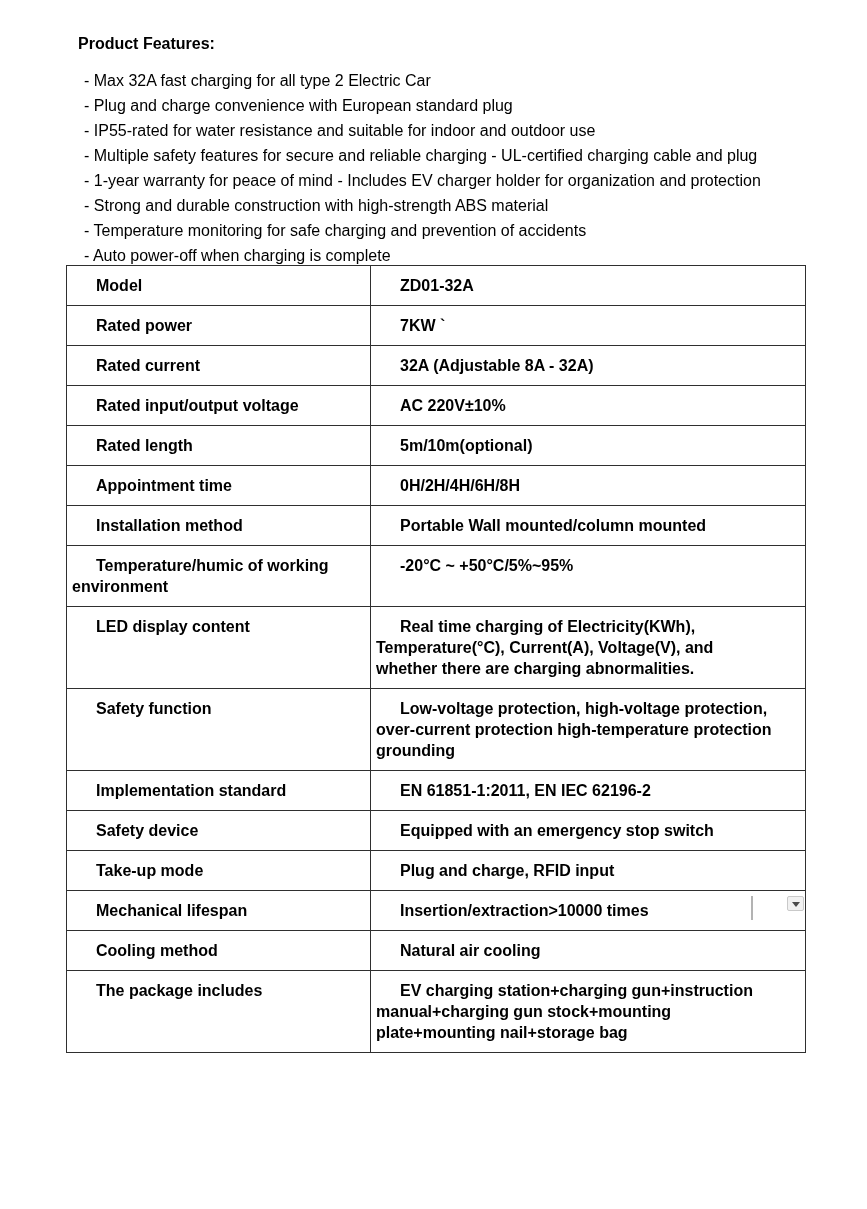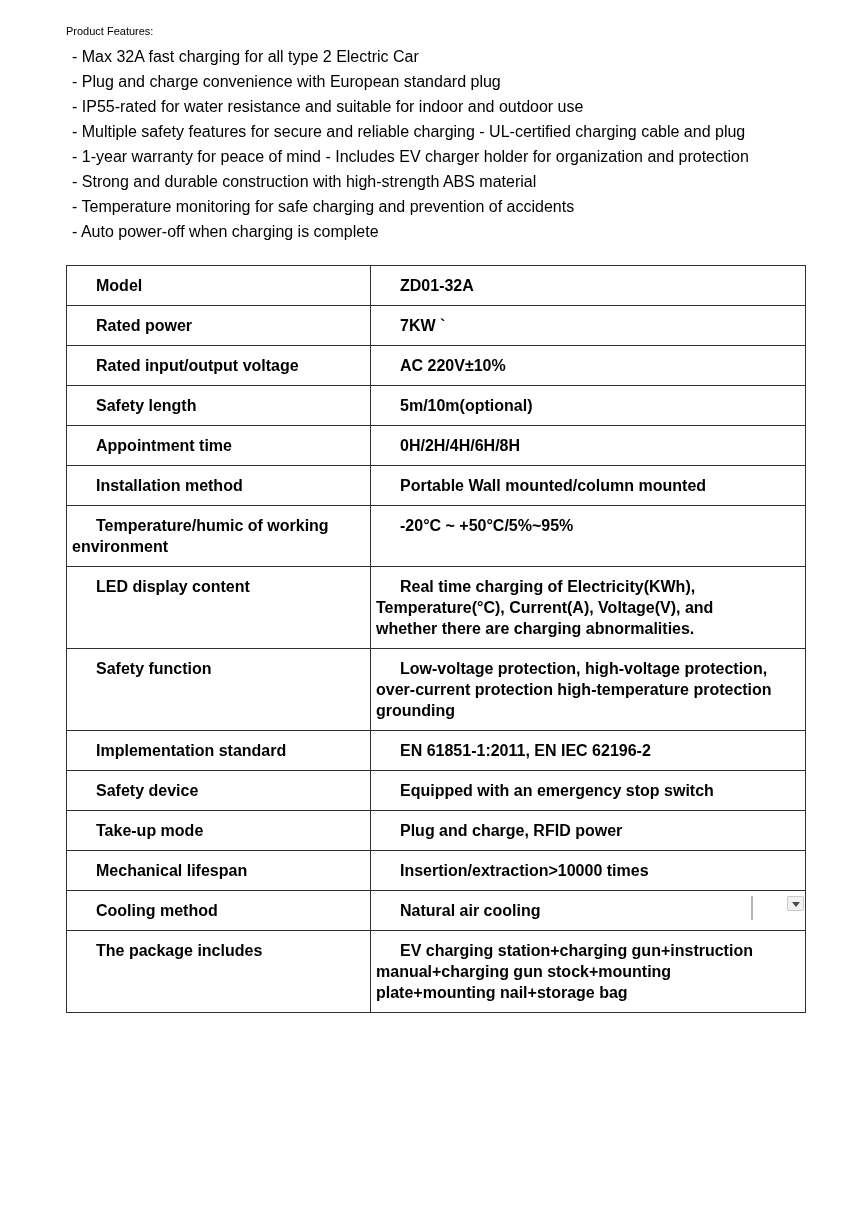--- a/index.html
+++ b/index.html
@@ -9,22 +9,22 @@
   *{box-sizing:border-box;}
   html,body{margin:0;padding:0;}
   body{
     width:867px;height:1209px;background:var(--background);
     font-family:"Liberation Sans","DejaVu Sans",sans-serif;color:var(--text);
   }
   .page{position:relative;width:867px;height:1209px;overflow:hidden;background:var(--background);}
 
   
   .features{position:absolute;left:66px;top:19px;font-size:16px;line-height:25px;width:790px;}
-  .features-title{font-size:11px;font-weight:normal;margin:0;}
-  .feature-item{margin-left:6px;white-space:nowrap;}
+  .features-title{font-size:16px;font-weight:bold;margin:12px;}
+  .feature-item{margin-left:18px;white-space:nowrap;}
 
   
   .spec-table{
     position:absolute;left:66px;top:265px;width:739px;
     border-collapse:collapse;table-layout:fixed;
   }
   .spec-table td{
     border:1px solid var(--border);
     vertical-align:top;
     font-size:16px;line-height:21px;
@@ -81,25 +81,29 @@
     <tbody>
         <tr>
     <td>Model</td>
     <td>ZD01-32A</td>
   </tr>
         <tr>
     <td>Rated power</td>
     <td>7KW `</td>
   </tr>
         <tr>
+    <td>Rated current</td>
+    <td>32A (Adjustable 8A - 32A)</td>
+  </tr>
+        <tr>
     <td>Rated input/output voltage</td>
     <td>AC 220V±10%</td>
   </tr>
         <tr>
-    <td>Safety length</td>
+    <td>Rated length</td>
     <td>5m/10m(optional)</td>
   </tr>
         <tr>
     <td>Appointment time</td>
     <td>0H/2H/4H/6H/8H</td>
   </tr>
         <tr>
     <td>Installation method</td>
     <td>Portable Wall mounted/column mounted</td>
   </tr>
@@ -123,21 +127,21 @@
         <tr>
     <td>Implementation standard</td>
     <td>EN 61851-1:2011, EN IEC 62196-2</td>
   </tr>
         <tr>
     <td>Safety device</td>
     <td>Equipped with an emergency stop switch</td>
   </tr>
         <tr>
     <td>Take-up mode</td>
-    <td>Plug and charge, RFID power</td>
+    <td>Plug and charge, RFID input</td>
   </tr>
         <tr>
     <td>Mechanical lifespan</td>
     <td>Insertion/extraction&gt;10000 times</td>
   </tr>
         <tr>
     <td>Cooling method</td>
     <td>Natural air cooling</td>
   </tr>
         <tr>

